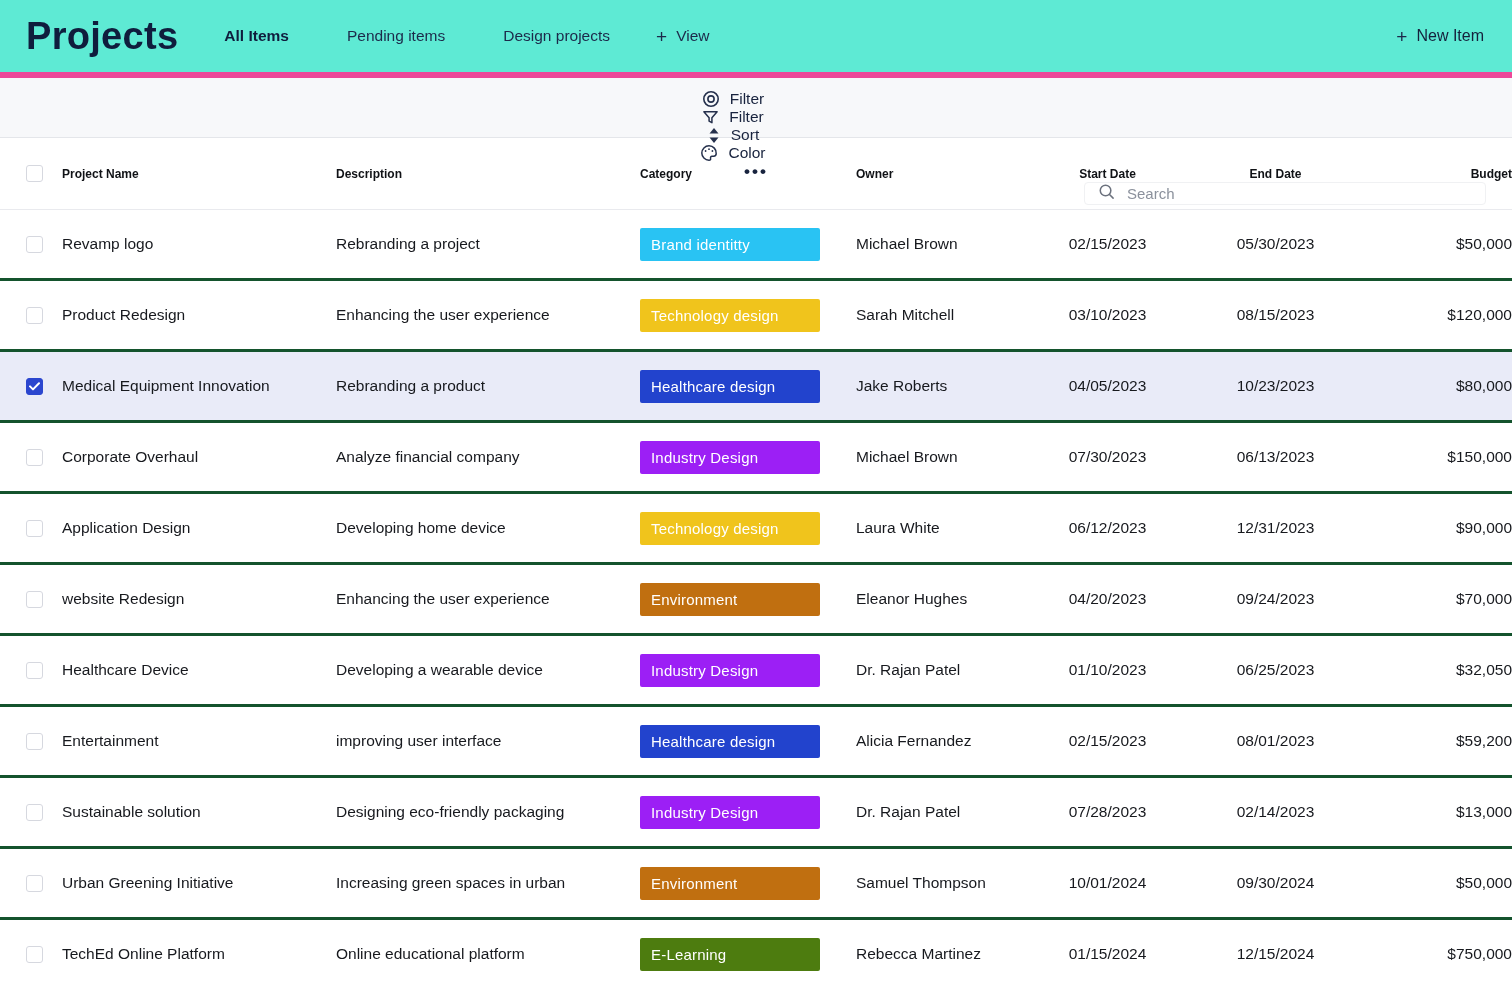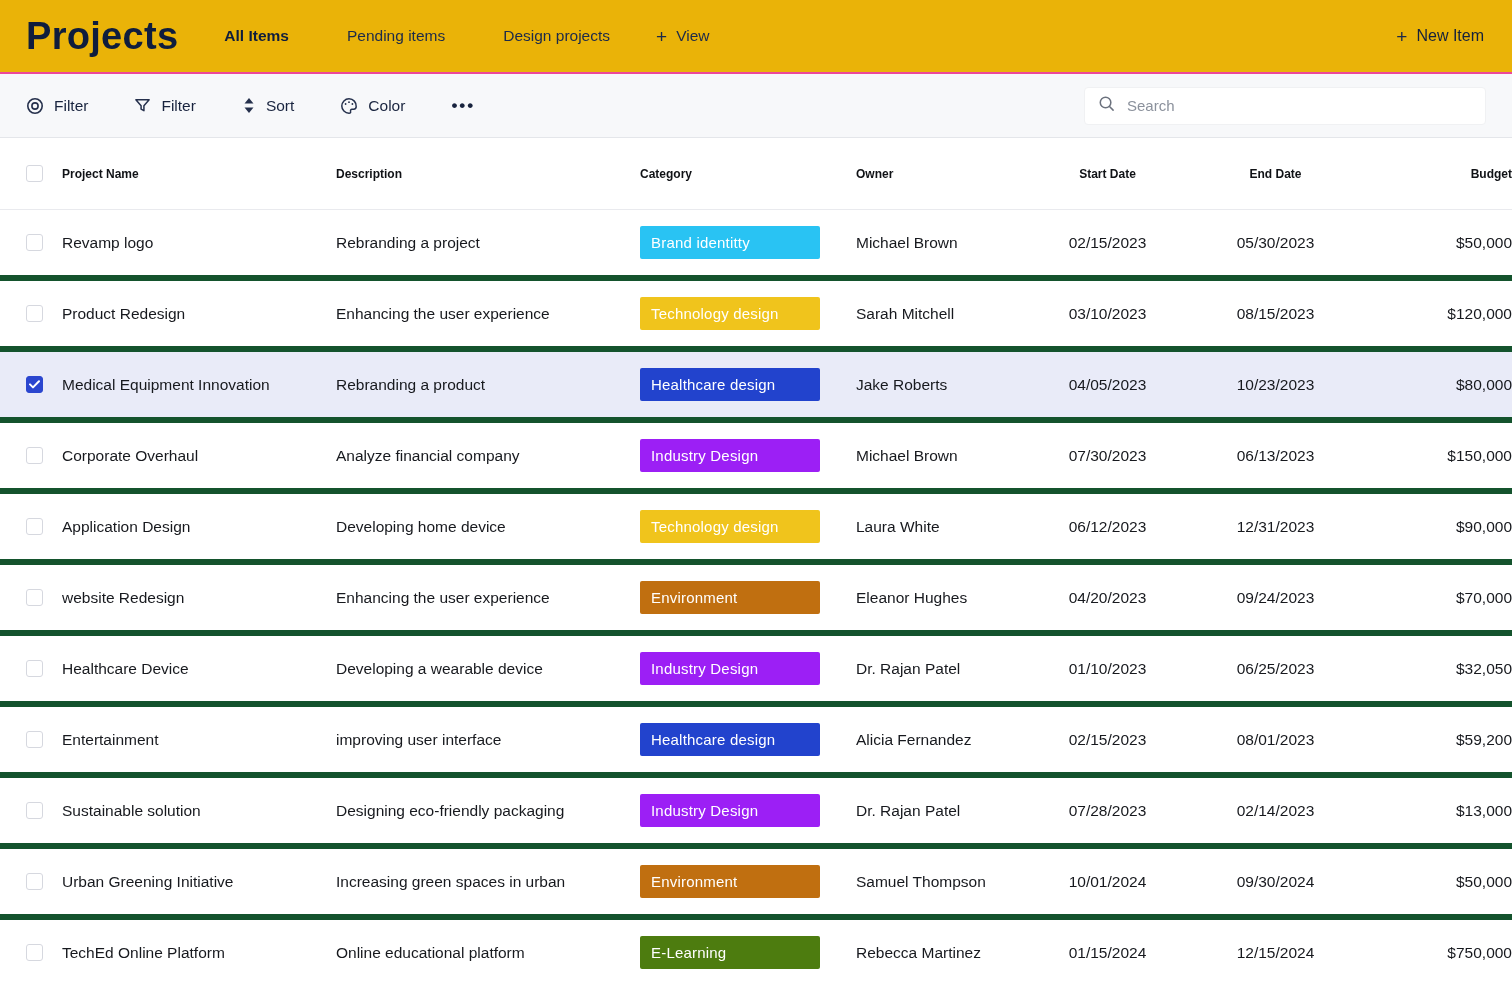--- a/index.html
+++ b/index.html
@@ -3,34 +3,34 @@
 <meta charset="utf-8">
 <style>
   * { box-sizing: border-box; }
   html, body { margin: 0; padding: 0; background: #fff; }
   .app {
     width: 1512px; height: 982px; overflow: hidden; background: #ffffff;
     font-family: "Liberation Sans", sans-serif; color: #16181d; position: relative;
   }
 
   
-  .topbar { height: 72px; display: flex; align-items: center; padding: 0 28px 0 26px; background: #eab308; }
+  .topbar { height: 72px; display: flex; align-items: center; padding: 0 28px 0 26px; background: #5eead4; }
   .page-title { font-size: 38px; font-weight: 800; color: #0f1d3d; margin: 0 34px 0 0; letter-spacing: 0.3px; }
   .tabs { display: flex; align-items: center; gap: 46px; }
   .tab { font-size: 15.5px; color: #1c2a4a; cursor: pointer; white-space: nowrap; margin-left: 12px; }
   .tab.active { font-weight: 700; color: #0f1d3d; }
   .view-btn { display: flex; align-items: center; gap: 9px; font-size: 15.5px; color: #1c2a4a; cursor: pointer; }
   .plus-glyph { font-size: 19px; font-weight: 400; line-height: 1; color: #1c2a4a; }
   .spacer { flex: 1; }
   .new-item-btn { display: flex; align-items: center; gap: 9px; font-size: 16px; font-weight: 500; color: #15213c; cursor: pointer; }
 
   
   .toolbar {
-    height: 66px; background: #f7f8fa; border-top: 2px solid #ec4899; border-bottom: 1px solid #e4e6ea;
-    display: flex; align-items: center; padding: 0 26px;
+    height: 66px; background: #f7f8fa; border-top: 6px solid #ec4899; border-bottom: 1px solid #e4e6ea;
+    display: flex; align-items: center; padding: 12px 26px; flex-direction: column;
   }
   .tool-btn { display: flex; align-items: center; gap: 10px; margin-right: 46px; font-size: 15.5px; color: #18233e; cursor: pointer; }
   .tool-btn svg { display: block; }
   .more-dots { font-size: 17px; font-weight: 700; letter-spacing: 2px; color: #18233e; cursor: pointer; margin-right: 0; }
   .searchbox {
     margin-left: auto; width: 402px; height: 38px; background: #ffffff; border-radius: 4px;
     display: flex; align-items: center; padding: 0 13px; gap: 10px; border: 1px solid #f0f1f3;
   }
   .searchbox input { border: none; outline: none; background: transparent; font-size: 15px; width: 100%;
     font-family: "Liberation Sans", sans-serif; color: #333; }
@@ -39,21 +39,21 @@
   
   .grid-cols {
     display: grid;
     grid-template-columns: 62px 274px 304px 216px 184px 135px 201px 136px;
     align-items: center;
   }
   .thead { height: 72px; font-weight: 700; font-size: 12px; color: #101216; border-bottom: 1px solid #e9eaee; background: #fff; }
   .th.center, .td.center { text-align: center; }
   .th.right, .td.right { text-align: right; }
 
-  .row { height: 71px; font-size: 15.5px; color: #17191e; border-bottom: 6px solid #14532d; background: #fff; cursor: default; }
+  .row { height: 71px; font-size: 15.5px; color: #17191e; border-bottom: 3px solid #14532d; background: #fff; cursor: default; }
   .row.selected { background: #e9ebf8; }
 
   .cb {
     width: 17px; height: 17px; border: 1.5px solid #d6d8df; border-radius: 3px; background: #fff;
     margin-left: 26px; display: flex; align-items: center; justify-content: center; cursor: pointer;
   }
   .cb.checked { background: #2b46cf; border-color: #2b46cf; }
 
   .badge {
     display: inline-flex; align-items: center; width: 180px; height: 33px; padding-left: 11px;

